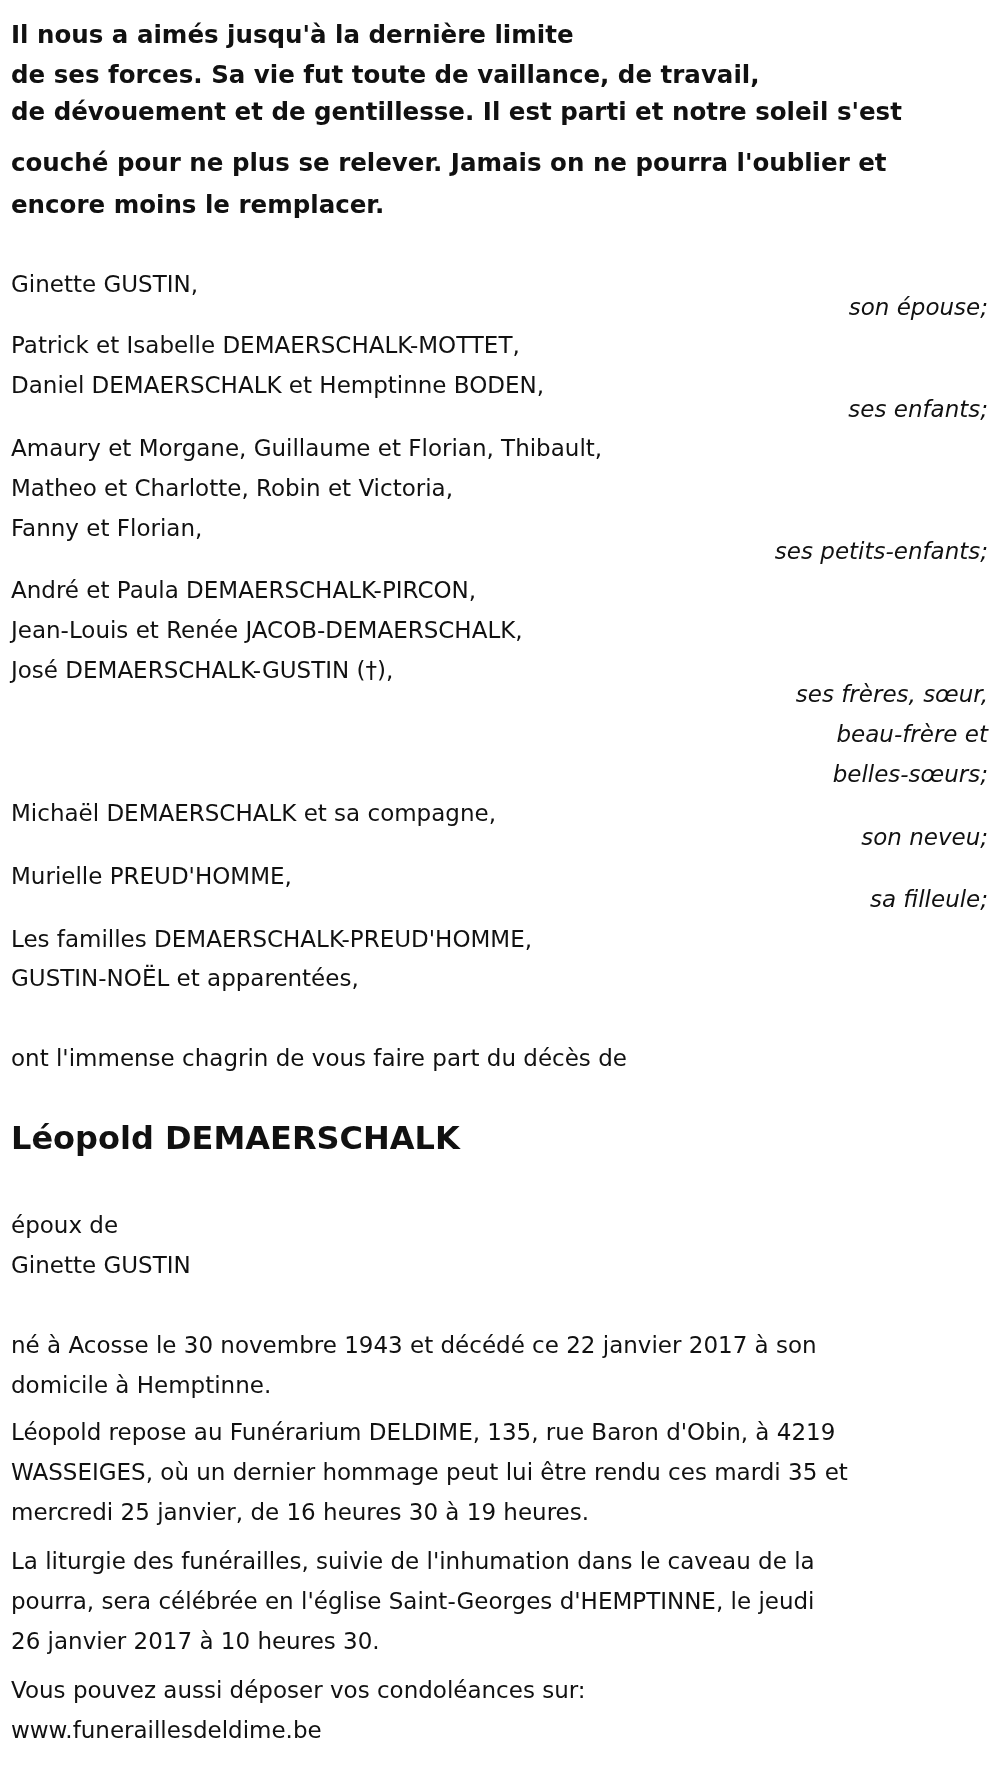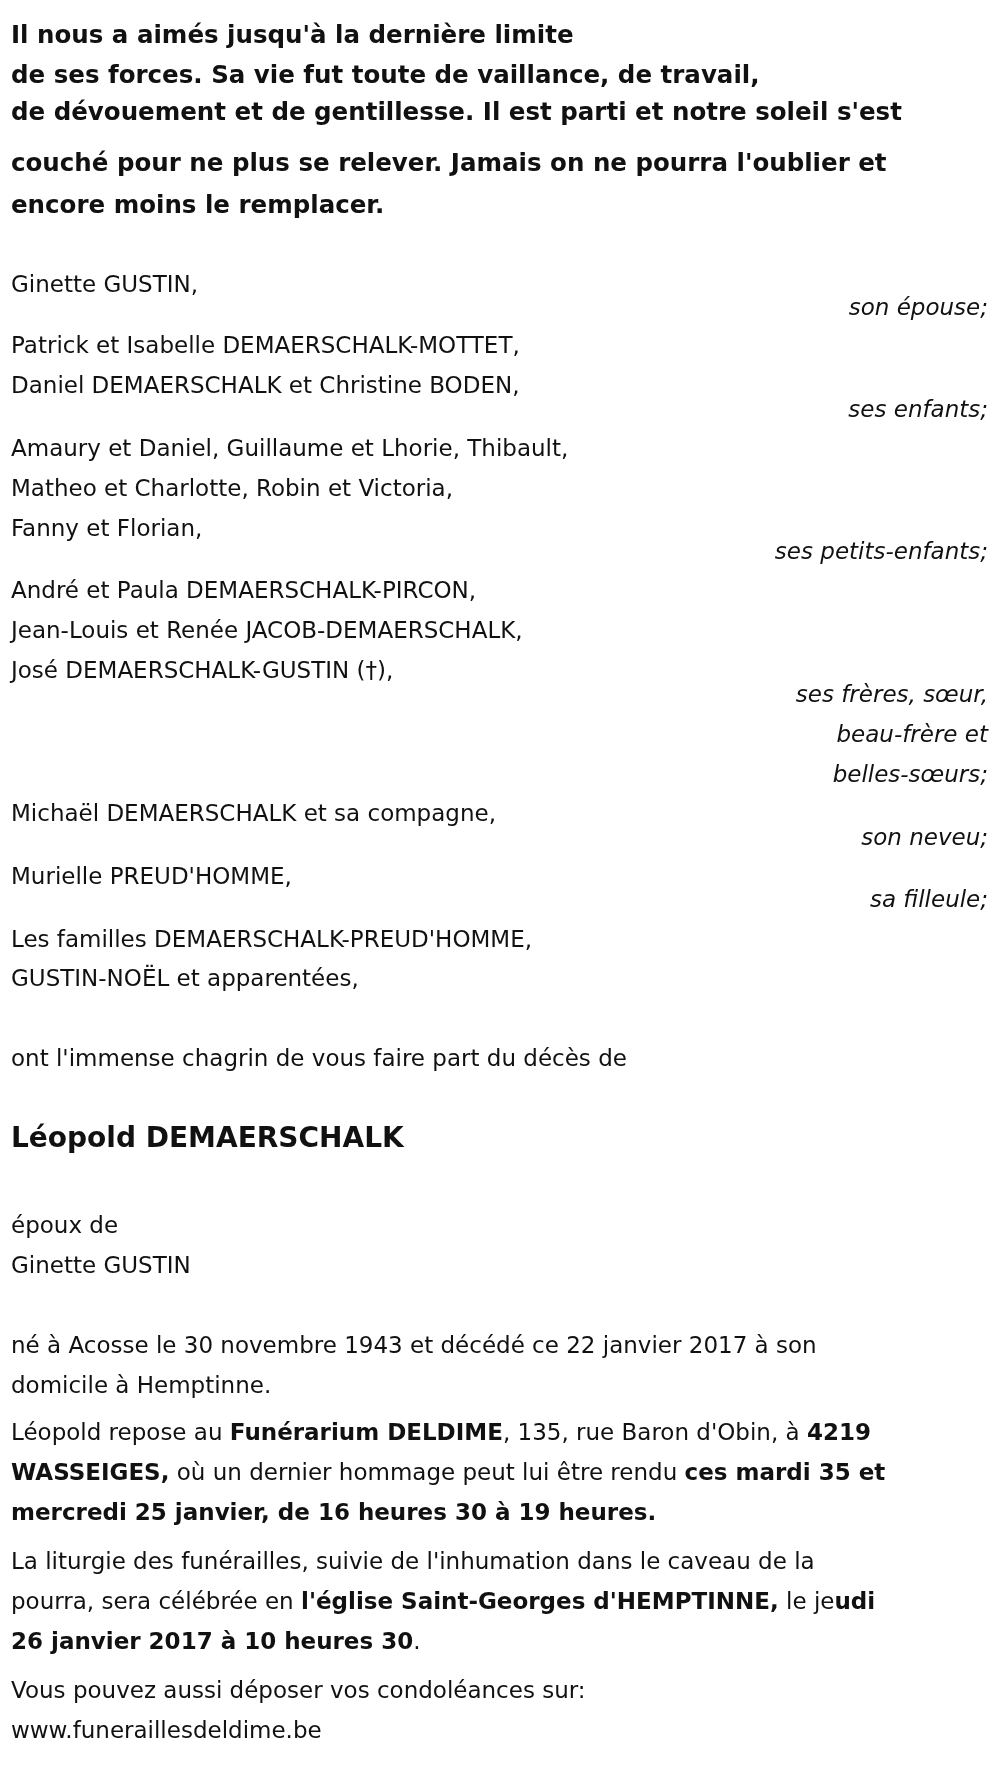--- a/index.html
+++ b/index.html
@@ -1,40 +1,40 @@
 <!DOCTYPE html>
 <html><head>
 <meta charset="utf-8">
 <style>
   html, body { margin: 0; padding: 0; background: #ffffff; }
   body { width: 1000px; height: 1770px; position: relative; overflow: hidden;
          font-family: "DejaVu Sans", sans-serif; color: #111111; }
   .ln { position: absolute; left: 11px; white-space: nowrap; font-size: 23px; line-height: 30px; }
   .hd { font-weight: bold; font-size: 24.5px; }
   .rt { position: absolute; right: 12px; white-space: nowrap; font-style: italic; font-size: 23px; line-height: 30px; text-align: left; }
-  .title { position: absolute; left: 11px; font-weight: bold; font-size: 28px; line-height: 44px; white-space: nowrap; text-align: center; }
-  b { font-weight: bold; }
+  .title { position: absolute; left: 11px; font-weight: bold; font-size: 32px; line-height: 44px; white-space: nowrap; text-align: center; }
+  b { font-weight: normal; }
 </style>
 </head>
 <body>
 
 <div class="ln hd" style="top:20px">Il nous a aimés jusqu'à la dernière limite</div>
 <div class="ln hd" style="top:60px">de ses forces. Sa vie fut toute de vaillance, de travail,</div>
 <div class="ln hd" style="top:97px">de dévouement et de gentillesse. Il est parti et notre soleil s'est</div>
 <div class="ln hd" style="top:148px">couché pour ne plus se relever. Jamais on ne pourra l'oublier et</div>
 <div class="ln hd" style="top:190px">encore moins le remplacer.</div>
 
 <div class="ln" style="top:269px">Ginette GUSTIN,</div>
 <div class="rt" style="top:292px">son épouse;</div>
 
 <div class="ln" style="top:330px">Patrick et Isabelle DEMAERSCHALK-MOTTET,</div>
-<div class="ln" style="top:370px">Daniel DEMAERSCHALK et Christine BODEN,</div>
+<div class="ln" style="top:370px">Daniel DEMAERSCHALK et Hemptinne BODEN,</div>
 <div class="rt" style="top:394px">ses enfants;</div>
 
-<div class="ln" style="top:433px">Amaury et Daniel, Guillaume et Lhorie, Thibault,</div>
+<div class="ln" style="top:433px">Amaury et Morgane, Guillaume et Florian, Thibault,</div>
 <div class="ln" style="top:473px">Matheo et Charlotte, Robin et Victoria,</div>
 <div class="ln" style="top:513px">Fanny et Florian,</div>
 <div class="rt" style="top:536px">ses petits-enfants;</div>
 
 <div class="ln" style="top:575px">André et Paula DEMAERSCHALK-PIRCON,</div>
 <div class="ln" style="top:615px">Jean-Louis et Renée JACOB-DEMAERSCHALK,</div>
 <div class="ln" style="top:655px">José DEMAERSCHALK-GUSTIN (†),</div>
 <div class="rt" style="top:679px">ses frères, sœur,</div>
 <div class="rt" style="top:719px">beau-frère et</div>
 <div class="rt" style="top:759px">belles-sœurs;</div>

